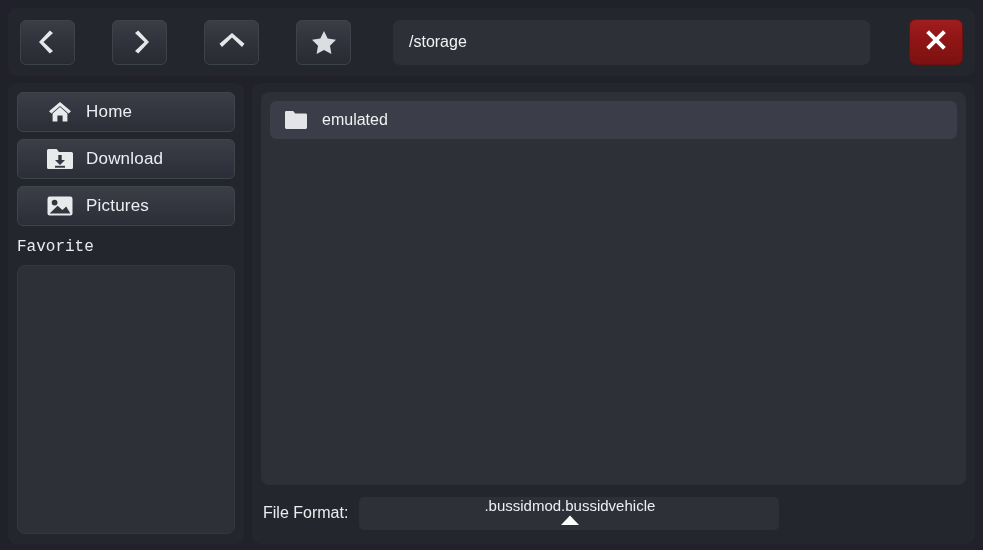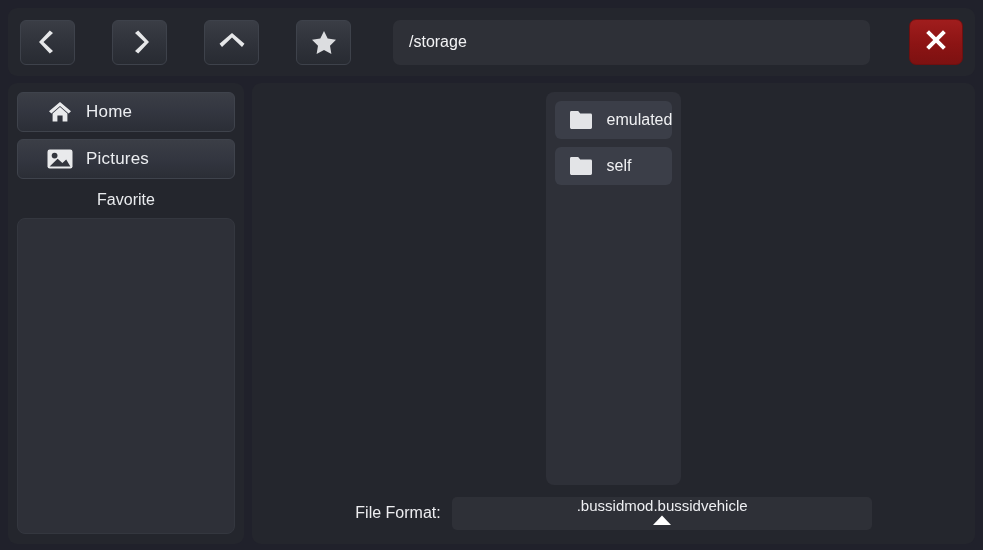--- a/index.html
+++ b/index.html
@@ -116,45 +116,44 @@
     justify-content: center;
     margin-right: 12px;
     flex: none;
   }
   .side-label {
     color: #eceef1;
     font-size: 17px;
     letter-spacing: .2px;
   }
   .fav-head {
-    text-align: center;
     color: #e9ebee;
     font-size: 16px;
     padding: 5px 0 9px 0;
+    font-family: Liberation Mono, monospace;
   }
   .fav-panel {
     flex: 1;
     background: #2e3038;
     border-radius: 8px;
     border: 1px solid #34373f;
     box-sizing: border-box;
   }
 
   
   .right-col {
     flex: 1;
     margin-left: 8px;
     height: 461px;
     background: #24262d;
     border-radius: 9px;
     box-sizing: border-box;
     padding: 9px;
     display: flex;
     flex-direction: column;
-    align-items: center;
   }
   .filelist {
     flex: 1;
     background: #2e3038;
     border-radius: 8px;
     box-sizing: border-box;
     padding: 9px;
     overflow-y: auto;
   }
   .filerow {
@@ -276,20 +275,30 @@
           <svg width="24" height="22" viewBox="0 0 24 22">
             <path d="M12 1 L23 10.3 L20.6 12.6 L12 5.1 L3.4 12.6 L1 10.3 Z" fill="#e9eaec"></path>
             <path d="M4.6 12.4 L12 6 L19.4 12.4 L19.4 20.5 L14.6 20.5 L14.6 14.6 L9.4 14.6 L9.4 20.5 L4.6 20.5 Z" fill="#e9eaec"></path>
           </svg>
         </span>
         <span class="side-label">Home</span>
       </div>
 
 
 
+      <div class="side-item">
+        <span class="side-ico">
+          <svg width="26" height="22" viewBox="0 0 26 22">
+            <path d="M1.6 1 L9.6 1 L12 4 L24.4 4 A1.6 1.6 0 0 1 26 5.6 L26 19.4 A1.6 1.6 0 0 1 24.4 21 L1.6 21 A1.6 1.6 0 0 1 0 19.4 L0 2.6 A1.6 1.6 0 0 1 1.6 1 Z" fill="#e9eaec"></path>
+            <path d="M11.3 7 L14.7 7 L14.7 12 L18 12 L13 17 L8 12 L11.3 12 Z" fill="#33363e"></path>
+            <rect x="8" y="17.8" width="10" height="1.9" fill="#33363e"></rect>
+          </svg>
+        </span>
+        <span class="side-label">Download</span>
+      </div>
 
       <div class="side-item">
         <span class="side-ico">
           <svg width="26" height="22" viewBox="0 0 26 22">
             <rect x="0.5" y="1.5" width="25" height="19" rx="2.2" fill="#e9eaec"></rect>
             <circle cx="7.6" cy="7.6" r="2.9" fill="#33363e"></circle>
             <path d="M2.6 18.5 L10.6 10.8 L15.4 15 L19.2 11.6 L23.4 18.5 Z" fill="#33363e"></path>
           </svg>
         </span>
         <span class="side-label">Pictures</span>
@@ -306,28 +315,20 @@
 
         <div class="filerow">
           <span class="file-ico">
             <svg width="22" height="18" viewBox="0 0 22 18">
               <path d="M1.4 0 L8.2 0 L10.2 2.6 L20.6 2.6 A1.4 1.4 0 0 1 22 4 L22 16.6 A1.4 1.4 0 0 1 20.6 18 L1.4 18 A1.4 1.4 0 0 1 0 16.6 L0 1.4 A1.4 1.4 0 0 1 1.4 0 Z" fill="#e3e4e7"></path>
             </svg>
           </span>
           <span class="file-name">emulated</span>
         </div>
 
-        <div class="filerow">
-          <span class="file-ico">
-            <svg width="22" height="18" viewBox="0 0 22 18">
-              <path d="M1.4 0 L8.2 0 L10.2 2.6 L20.6 2.6 A1.4 1.4 0 0 1 22 4 L22 16.6 A1.4 1.4 0 0 1 20.6 18 L1.4 18 A1.4 1.4 0 0 1 0 16.6 L0 1.4 A1.4 1.4 0 0 1 1.4 0 Z" fill="#e3e4e7"></path>
-            </svg>
-          </span>
-          <span class="file-name">self</span>
-        </div>
 
       </div>
 
       <div class="fmtbar">
         <span class="fmt-label">File Format:</span>
         <div class="fmt-select">
           <span class="fmt-value">.bussidmod.bussidvehicle</span>
           <span>
             <svg width="20" height="12" viewBox="0 0 20 12">
               <path d="M10 1.5 L19 11 L1 11 Z" fill="#ffffff"></path>

